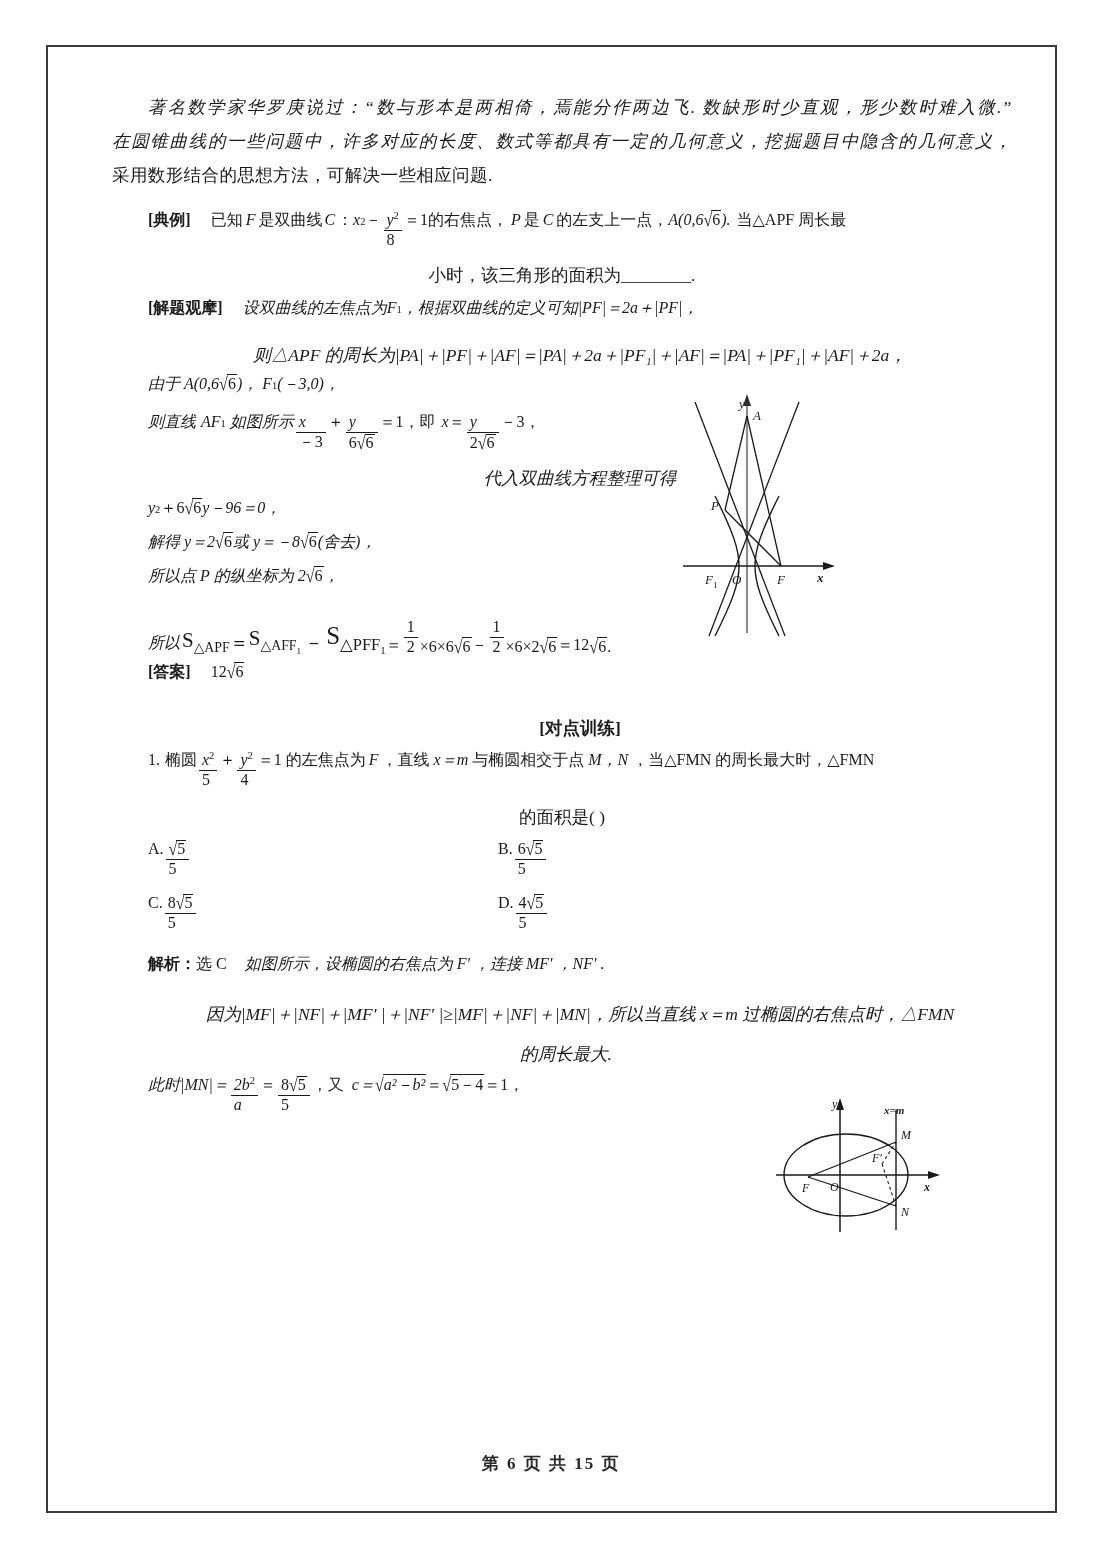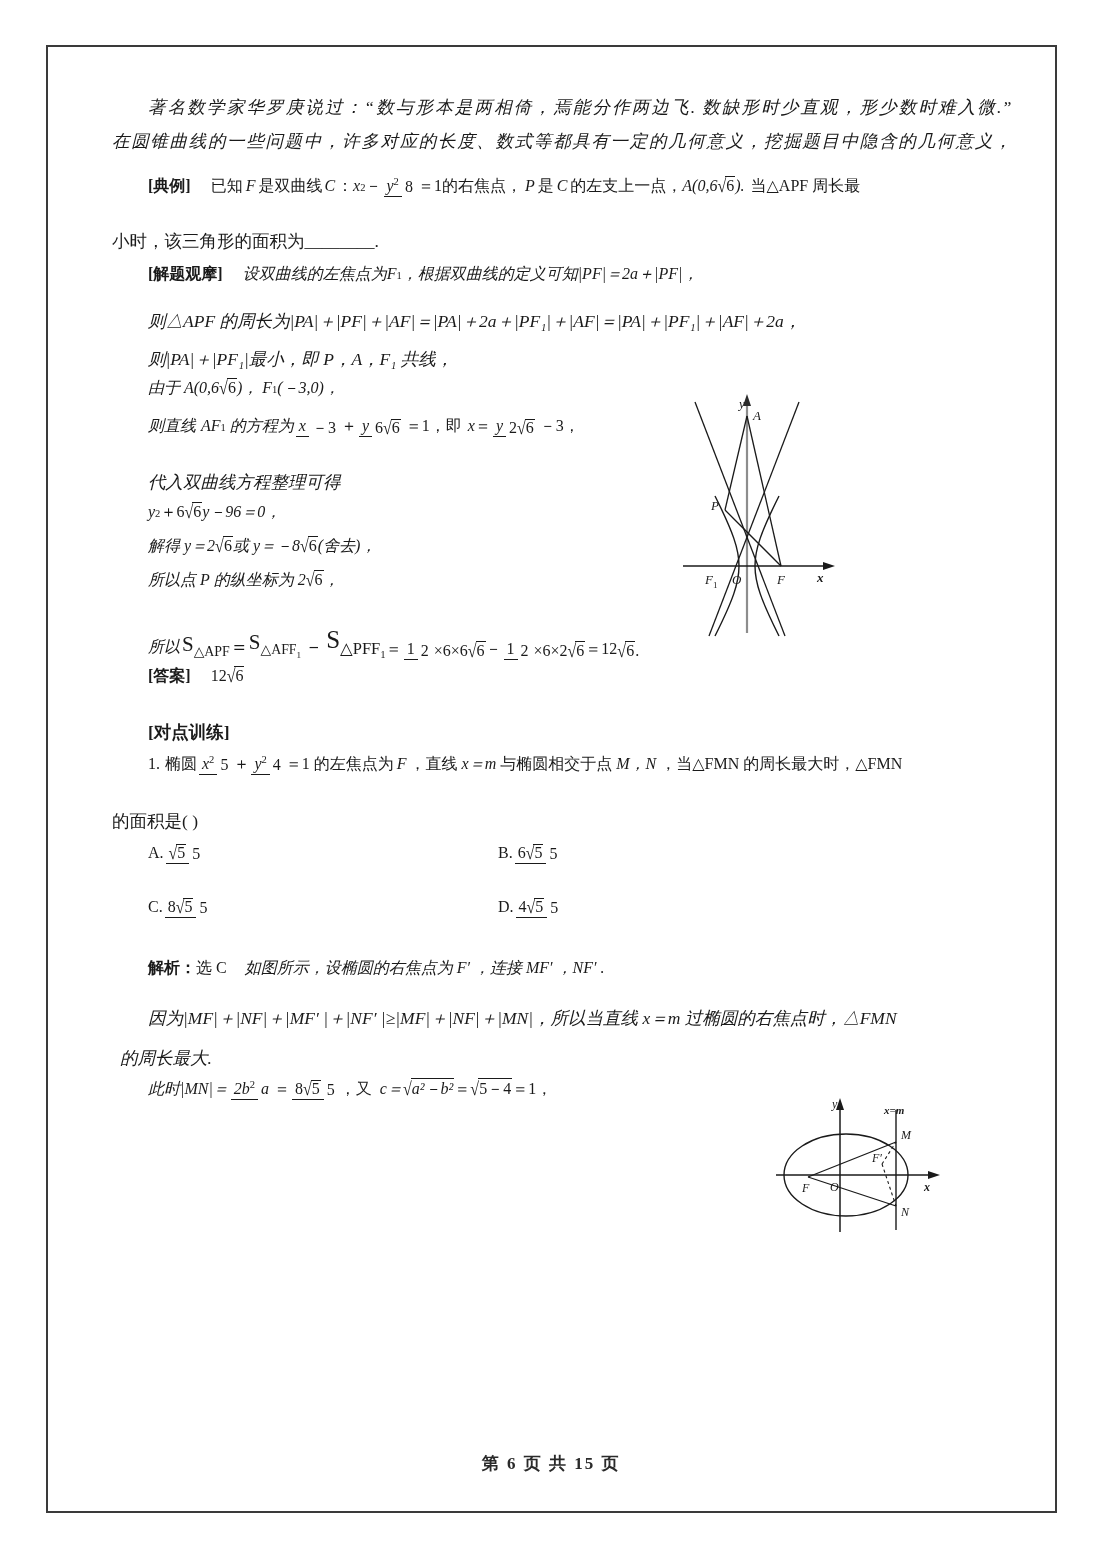--- a/index.html
+++ b/index.html
@@ -11,37 +11,37 @@
   .page-border{
     position:absolute;left:46px;top:45px;width:1011px;height:1468px;
     border:2px solid #3a3a3a;box-sizing:border-box;
   }
   .content{
     position:absolute;left:112px;top:90px;width:900px;
   }
   
   .ln{
     font-size:17.5px;line-height:1;
-    margin:0 0 0 0;white-space:nowrap;
+    margin:0 0 0 0;white-space:nowrap;text-align:center;
   }
   .blk{margin-bottom:12px;}
   .row{display:flex;align-items:baseline;white-space:nowrap;}
   .just{
     font-size:17.5px;line-height:34px;text-align:justify;
     text-align-last:justify;letter-spacing:.4px;font-style:italic;
   }
   .justl{
     font-size:17.5px;line-height:34px;text-align:justify;
     letter-spacing:.4px;text-align-last:left;
   }
   .it{font-style:italic;font-family:"Liberation Serif",serif;}
   .bold{font-weight:bold;}
   
   .frac{
-    display:inline-flex;flex-direction:row;align-items:center;
+    display:inline-flex;flex-direction:column;
     vertical-align:-0.52em;margin:0 2px;line-height:1.06;
   }
   .frac > .num{border-bottom:1.3px solid #1a1a1a;padding:0 3px 1px 3px;}
   .frac > .den{padding:1px 3px 0 3px;}
   sup.e{font-size:.66em;vertical-align:super;}
   sub.e{font-size:.66em;vertical-align:sub;}
   .rad{display:inline-block;white-space:nowrap;}
   .rad > .sign{display:inline-block;transform:scaleY(1.18);margin-right:-1px;}
   .rad > .bar{
     display:inline-block;border-top:1.2px solid #1a1a1a;
@@ -63,20 +63,21 @@
 </head>
 <body>
 
 <div class="page-border"></div>
 
 <div class="content">
 
   <div class="blk" style="margin-bottom:18px;">
     <div class="just" style="padding-left:36px;text-align-last:justify;">著名数学家华罗庚说过：“数与形本是两相倚，焉能分作两边飞. 数缺形时少直观，形少数时难入微.”</div>
     <div class="just">在圆锥曲线的一些问题中，许多对应的长度、数式等都具有一定的几何意义，挖掘题目中隐含的几何意义，</div>
+    <div class="justl">采用数形结合的思想方法，可解决一些相应问题.</div>
   </div>
 
   <div class="blk" style="margin-bottom:6px;">
     <div class="row" style="padding-left:36px;height:48px;">
       <span class="bold">[典例]</span>
       <span class="lbl-sp"></span>
       <span>已知</span>
       <span class="it" style="padding:0 3px;">F</span>
       <span>是双曲线</span>
       <span class="it" style="padding:0 2px;">C</span>
@@ -138,37 +139,36 @@
       <span class="bold">[解题观摩]</span>
       <span class="lbl-sp"></span>
       <span class="it">设双曲线的左焦点为</span>
       <span class="it">F</span>
       <sub class="e">1</sub>
       <span class="it">，根据双曲线的定义可知|PF|＝2a＋|PF</span>
       <span class="it">|，</span>
     </div>
 
     <div class="ln it sol-ind" style="line-height:38px;">则△APF 的周长为|PA|＋|PF|＋|AF|＝|PA|＋2a＋|PF₁|＋|AF|＝|PA|＋|PF₁|＋|AF|＋2a，</div>
-    <div class="ln it sol-ind" style="line-height:38px;">则|PA|＋|PF₁|最小，即 P，A，F₁ 共线，</div>
 
     <div class="row sol-ind" style="height:38px;">
       <span class="it" style="padding-right:4px;">由于</span>
       <span class="it">A(0,6</span>
       <span class="rad"><span class="sign">√</span><span class="bar">6</span></span>
       <span class="it">)，</span>
       <span class="it" style="padding-left:4px;">F</span>
       <sub class="e">1</sub>
       <span class="it">(－3,0)，</span>
     </div>
 
     <div class="row sol-ind" style="height:46px;">
       <span class="it">则直线</span>
       <span class="it" style="padding-left:5px;">AF</span>
       <sub class="e">1</sub>
-      <span class="it" style="padding-left:4px;">的方程为</span>
+      <span class="it" style="padding-left:4px;">如图所示</span>
       <span class="frac">
         <span class="num it">x</span>
         <span class="den">－3</span>
       </span>
       <span>＋</span>
       <span class="frac">
         <span class="num it">y</span>
         <span class="den"><span>6</span><span class="rad"><span class="sign">√</span><span class="bar">6</span></span></span>
       </span>
       <span>＝1，即</span>

